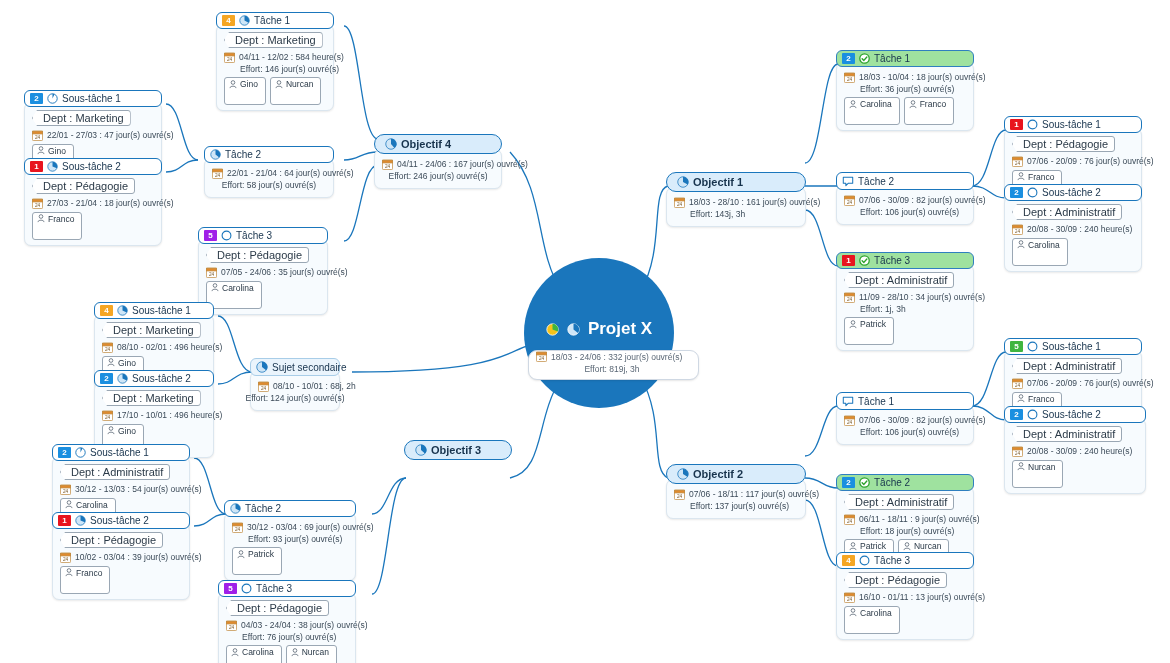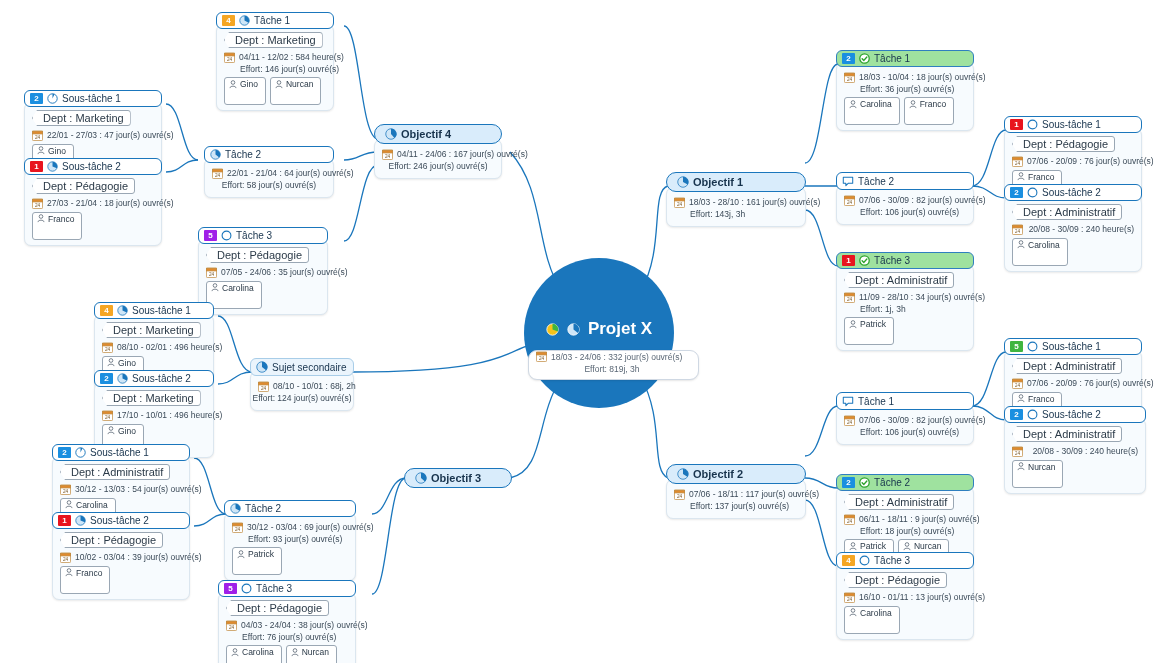--- a/index.html
+++ b/index.html
@@ -43,21 +43,21 @@
   .node.central-sub .hdr{background:#eaf4fc;border-color:#a8cde8;border-radius:6px;}
   .node .ttl{font-weight:bold;}
   .node.task .ttl,.node.subtask .ttl{font-weight:normal;}
   .node .body{
     background:#fff;border:1px solid #d5dee8;border-radius:7px;
     margin-top:-5px;padding:7px 7px 5px 7px;position:relative;z-index:1;
     box-shadow:0 1px 2px rgba(0,0,0,.09);box-sizing:border-box;
   }
   .node.plain .body{background:#f7fbfe;border-color:#dbe6ef;}
   .line{display:flex;align-items:center;gap:4px;margin:1.5px 0;white-space:nowrap;
-        font-size:8.5px;color:#3b4a58;justify-content:space-between;}
+        font-size:8.5px;color:#3b4a58;}
   .line.eff{padding-left:16px;}
   .line.eff.center{justify-content:center;padding-left:0;}
   .dept{
     display:inline-flex;align-items:center;border:1px solid #9aa7b4;border-radius:3px;
     background:#fff;padding:1px 6px 1px 7px;font-size:11px;color:#2b3a48;
     position:relative;margin-bottom:2px;
     clip-path:polygon(5px 0,100% 0,100% 100%,5px 100%,0 50%);
     padding-left:10px;
   }
   .people{display:flex;gap:4px;margin-top:3px;}
@@ -206,33 +206,33 @@
               <rect x="0.5" y="1.5" width="13" height="3.5" fill="#e08a2e" stroke="#c08a3e"></rect>
               <text x="7" y="11.5" font-size="6" text-anchor="middle" fill="#7a5a2a" font-family="sans-serif">24</text>
             </svg>
           </span>
           <span>07/06 - 18/11 : 117 jour(s) ouvré(s)</span>
         </div>
       <div class="line eff">Effort: 137 jour(s) ouvré(s)</div>
     </div>
   </div>
 
-  <div class="node objective plain" style="left:404px;top:468px;width:108px;">
+  <div class="node objective plain" style="left:404px;top:440px;width:108px;">
     <div class="hdr">
       <span class="ico">
         <svg width="12" height="12" viewBox="0 0 16 16">
             <circle cx="8" cy="8" r="7" fill="#cfe6f7" stroke="#1a76bc"></circle>
             <path d="M8 8 L8 1 A7 7 0 0 1 13.2 12.8 Z" fill="#1a76bc"></path>
           </svg>
       </span>
       <span class="ttl">Objectif 3</span>
     </div>
   </div>
 
-  <div class="node objective plain" style="left:374px;top:124px;width:128px;">
+  <div class="node objective plain" style="left:374px;top:134px;width:128px;">
     <div class="hdr">
       <span class="ico">
         <svg width="12" height="12" viewBox="0 0 16 16">
             <circle cx="8" cy="8" r="7" fill="#cfe6f7" stroke="#1a76bc"></circle>
             <path d="M8 8 L8 1 A7 7 0 0 1 12.6 13.4 Z" fill="#1a76bc"></path>
           </svg>
       </span>
       <span class="ttl">Objectif 4</span>
     </div>
     <div class="body">
@@ -243,21 +243,21 @@
               <rect x="0.5" y="1.5" width="13" height="3.5" fill="#e08a2e" stroke="#c08a3e"></rect>
               <text x="7" y="11.5" font-size="6" text-anchor="middle" fill="#7a5a2a" font-family="sans-serif">24</text>
             </svg>
           </span>
           <span>04/11 - 24/06 : 167 jour(s) ouvré(s)</span>
         </div>
       <div class="line eff center">Effort: 246 jour(s) ouvré(s)</div>
     </div>
   </div>
 
-  <div class="node central-sub plain" style="left:250px;top:358px;width:104px;">
+  <div class="node central-sub plain" style="left:250px;top:358px;width:90px;">
     <div class="hdr">
       <span class="ico">
         <svg width="12" height="12" viewBox="0 0 16 16">
             <circle cx="8" cy="8" r="7" fill="#cfe6f7" stroke="#1a76bc"></circle>
             <path d="M8 8 L8 1 A7 7 0 0 1 13.5 12.3 Z" fill="#1a76bc"></path>
           </svg>
       </span>
       <span class="ttl" style="font-weight:normal">Sujet secondaire</span>
     </div>
     <div class="body">

